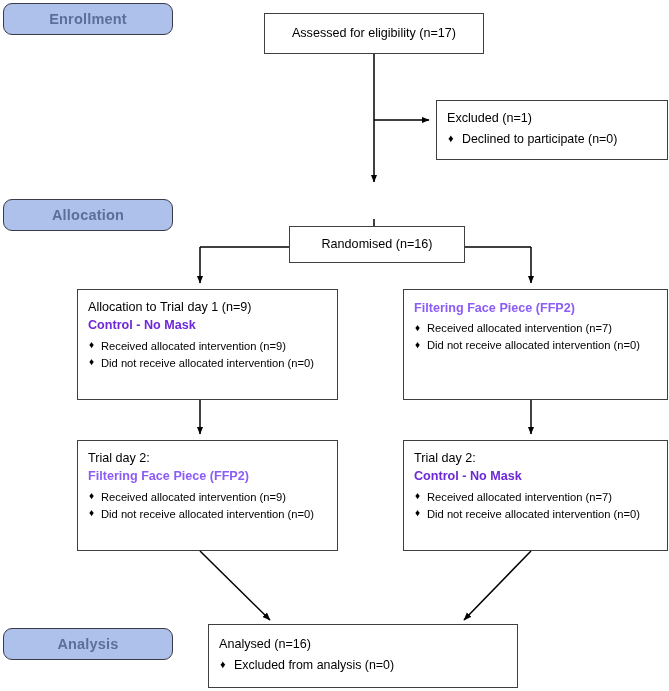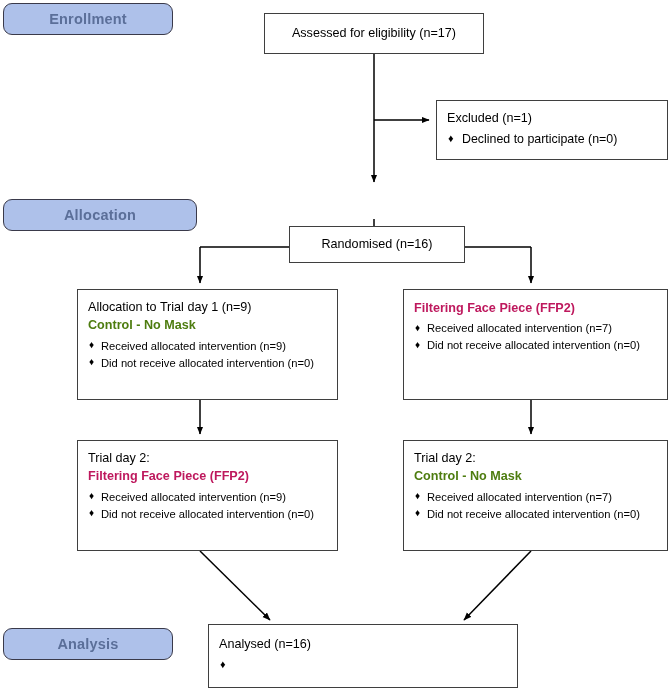--- a/index.html
+++ b/index.html
@@ -59,22 +59,22 @@
   .node .title {
     font-size: 12.6px;
     white-space: nowrap;
   }
   .node .arm {
     font-weight: bold;
     font-size: 12.6px;
     margin-top: 1px;
     white-space: nowrap;
   }
-  .arm-control { color: #4d7c0f; }
-  .arm-ffp2 { color: #be185d; }
+  .arm-control { color: #6d28d9; }
+  .arm-ffp2 { color: #8b5cf6; }
   .node ul {
     list-style: none;
     margin: 3px 0 0 0;
     padding: 0;
   }
   .node ul li {
     position: relative;
     padding-left: 13px;
     font-size: 11.2px;
     line-height: 1.5;
@@ -119,21 +119,21 @@
       <line x1="531" y1="400" x2="531" y2="434" marker-end="url(#arrowhead)"></line>
 
       <line x1="200" y1="551" x2="270" y2="620" marker-end="url(#arrowhead)"></line>
       <line x1="531" y1="551" x2="464" y2="620" marker-end="url(#arrowhead)"></line>
     </g>
   </svg>
 
   <div class="stage-pill" style="left:3px; top:3px; width:170px; height:32px;">
     <span>Enrollment</span>
   </div>
-  <div class="stage-pill" style="left:3px; top:199px; width:194px; height:32px;">
+  <div class="stage-pill" style="left:3px; top:199px; width:170px; height:32px;">
     <span>Allocation</span>
   </div>
   <div class="stage-pill" style="left:3px; top:628px; width:170px; height:32px;">
     <span>Analysis</span>
   </div>
 
   <div class="node center" style="left:264px; top:13px; width:220px; height:41px;">
     <span class="title">Assessed for eligibility (n=17)</span>
   </div>
 
@@ -208,17 +208,18 @@
         <span>Did not receive allocated intervention (n=0)</span>
       </li>
     </ul>
   </div>
 
   <div class="node wide-li" style="left:208px; top:624px; width:310px; height:64px; padding-top:11px;">
     <div class="title">Analysed (n=16)</div>
     <ul>
       <li>
         <span class="bullet">♦</span>
+        <span>Excluded from analysis (n=0)</span>
       </li>
     </ul>
   </div>
 
 </div>
 
 </body></html>

